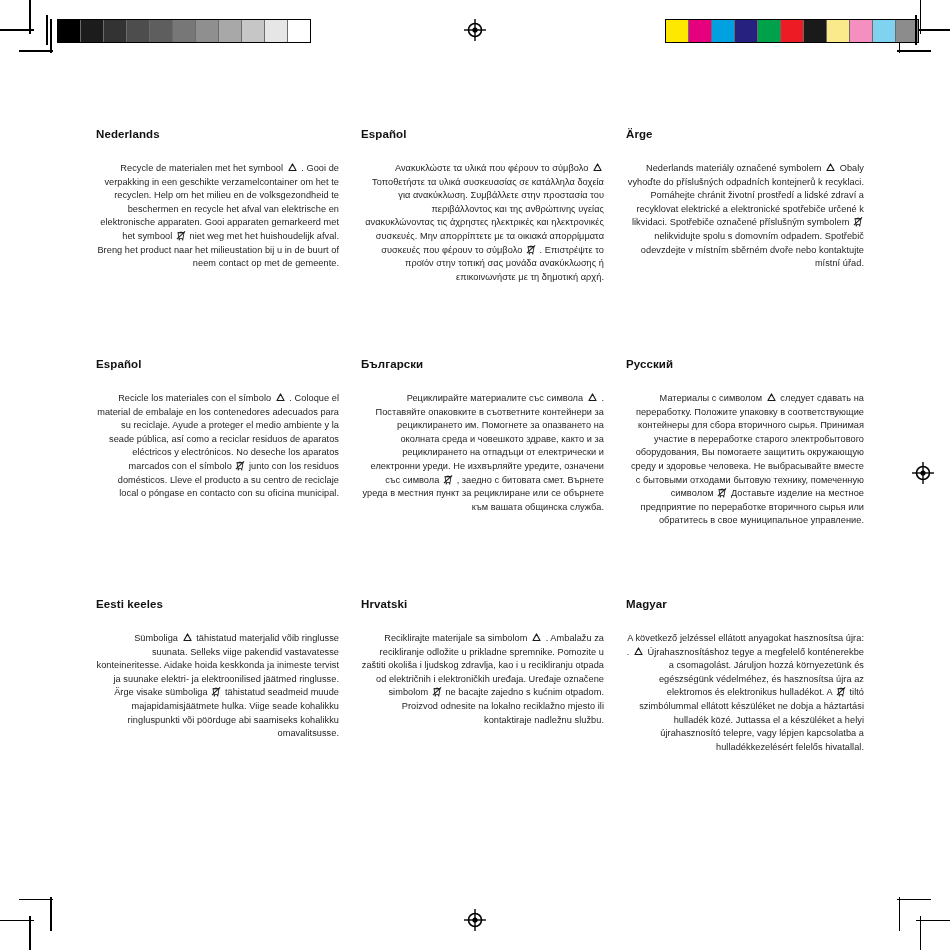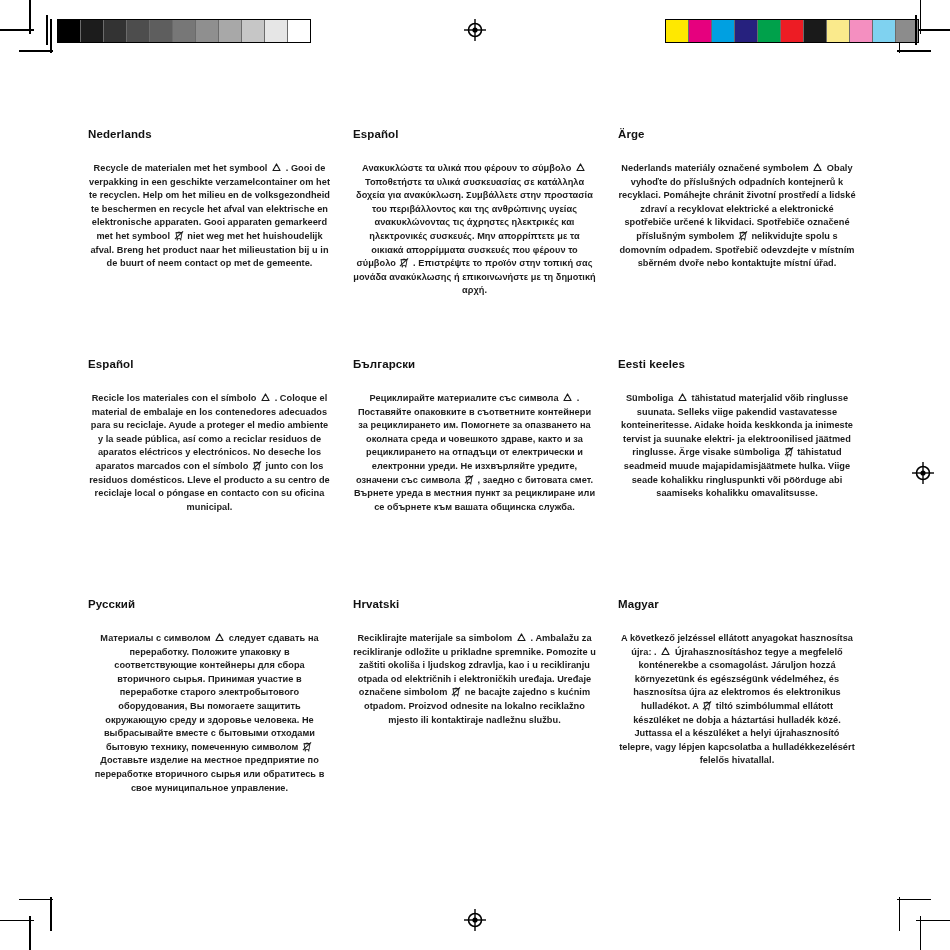--- a/index.html
+++ b/index.html
@@ -51,21 +51,21 @@
   .strip-tick {
     position: absolute;
     width: 1.5px;
     height: 30px;
     background: #000;
   }
 
   
   .content {
     position: absolute;
-    left: 88px;
+    left: 96px;
     top: 128px;
     width: 790px;
     display: grid;
     grid-template-columns: 265px 265px 260px;
     grid-template-rows: 230px 240px auto;
     column-gap: 0px;
   }
 
   .lang-block {
     padding-right: 22px;
@@ -78,22 +78,21 @@
     margin: 0 0 22px 0;
     color: #111;
   }
 
   .lang-body {
     font-size: 9.2px;
     line-height: 13.6px;
     margin: 0;
     color: #1d1d1d;
     letter-spacing: 0.05px;
-    text-align: center;
-    font-weight: bold;
+    text-align: right;
   }
 
   
   .sym {
     display: inline-block;
     vertical-align: -2px;
     margin: 0 1px;
   }
   .sym svg { display: block; }
 </style>
@@ -245,50 +244,50 @@
 <svg viewBox="0 0 14 15" width="10" height="11">
 <path d="M3 3.6 h8 l-1 8.2 h-6 z" fill="none" stroke="#1a1a1a" stroke-width="1.2"></path>
 <path d="M2.2 3.6 h9.6" stroke="#1a1a1a" stroke-width="1.3"></path>
 <path d="M5.4 2.2 h3.2 v1.4 h-3.2 z" fill="#1a1a1a"></path>
 <circle cx="4.6" cy="13.3" r="1.05" fill="#1a1a1a"></circle>
 <circle cx="9.4" cy="13.3" r="1.05" fill="#1a1a1a"></circle>
 <path d="M1.3 12.6 L12.7 1.6" stroke="#1a1a1a" stroke-width="1.5"></path>
 </svg></span> <span>, заедно с битовата смет. Върнете уреда в местния пункт за рециклиране или се обърнете към вашата общинска служба.</span></p>
     </div>
     <div class="lang-block">
+      <h2 class="lang-title">Русский</h2>
+      <p class="lang-body"><span>Материалы с символом</span> <span class="sym">
+<svg viewBox="0 0 14 13" width="11" height="10">
+<path d="M7 1.2 L11.6 9.8 L2.4 9.8 Z" fill="none" stroke="#1a1a1a" stroke-width="1.5" stroke-linejoin="round"></path>
+</svg></span> <span>следует сдавать на переработку. Положите упаковку в соответствующие контейнеры для сбора вторичного сырья. Принимая участие в переработке старого электробытового оборудования, Вы помогаете защитить окружающую среду и здоровье человека. Не выбрасывайте вместе с бытовыми отходами бытовую технику, помеченную символом</span> <span class="sym">
+<svg viewBox="0 0 14 15" width="10" height="11">
+<path d="M3 3.6 h8 l-1 8.2 h-6 z" fill="none" stroke="#1a1a1a" stroke-width="1.2"></path>
+<path d="M2.2 3.6 h9.6" stroke="#1a1a1a" stroke-width="1.3"></path>
+<path d="M5.4 2.2 h3.2 v1.4 h-3.2 z" fill="#1a1a1a"></path>
+<circle cx="4.6" cy="13.3" r="1.05" fill="#1a1a1a"></circle>
+<circle cx="9.4" cy="13.3" r="1.05" fill="#1a1a1a"></circle>
+<path d="M1.3 12.6 L12.7 1.6" stroke="#1a1a1a" stroke-width="1.5"></path>
+</svg></span> <span>Доставьте изделие на местное предприятие по переработке вторичного сырья или обратитесь в свое муниципальное управление.</span></p>
+    </div>
+    <div class="lang-block">
       <h2 class="lang-title">Eesti keeles</h2>
       <p class="lang-body"><span>Sümboliga</span> <span class="sym">
 <svg viewBox="0 0 14 13" width="11" height="10">
 <path d="M7 1.2 L11.6 9.8 L2.4 9.8 Z" fill="none" stroke="#1a1a1a" stroke-width="1.5" stroke-linejoin="round"></path>
 </svg></span> <span>tähistatud materjalid võib ringlusse suunata. Selleks viige pakendid vastavatesse konteineritesse. Aidake hoida keskkonda ja inimeste tervist ja suunake elektri- ja elektroonilised jäätmed ringlusse. Ärge visake sümboliga</span> <span class="sym">
 <svg viewBox="0 0 14 15" width="10" height="11">
 <path d="M3 3.6 h8 l-1 8.2 h-6 z" fill="none" stroke="#1a1a1a" stroke-width="1.2"></path>
 <path d="M2.2 3.6 h9.6" stroke="#1a1a1a" stroke-width="1.3"></path>
 <path d="M5.4 2.2 h3.2 v1.4 h-3.2 z" fill="#1a1a1a"></path>
 <circle cx="4.6" cy="13.3" r="1.05" fill="#1a1a1a"></circle>
 <circle cx="9.4" cy="13.3" r="1.05" fill="#1a1a1a"></circle>
 <path d="M1.3 12.6 L12.7 1.6" stroke="#1a1a1a" stroke-width="1.5"></path>
 </svg></span> <span>tähistatud seadmeid muude majapidamisjäätmete hulka. Viige seade kohalikku ringluspunkti või pöörduge abi saamiseks kohalikku omavalitsusse.</span></p>
     </div>
     <div class="lang-block">
-      <h2 class="lang-title">Русский</h2>
-      <p class="lang-body"><span>Материалы с символом</span> <span class="sym">
-<svg viewBox="0 0 14 13" width="11" height="10">
-<path d="M7 1.2 L11.6 9.8 L2.4 9.8 Z" fill="none" stroke="#1a1a1a" stroke-width="1.5" stroke-linejoin="round"></path>
-</svg></span> <span>следует сдавать на переработку. Положите упаковку в соответствующие контейнеры для сбора вторичного сырья. Принимая участие в переработке старого электробытового оборудования, Вы помогаете защитить окружающую среду и здоровье человека. Не выбрасывайте вместе с бытовыми отходами бытовую технику, помеченную символом</span> <span class="sym">
-<svg viewBox="0 0 14 15" width="10" height="11">
-<path d="M3 3.6 h8 l-1 8.2 h-6 z" fill="none" stroke="#1a1a1a" stroke-width="1.2"></path>
-<path d="M2.2 3.6 h9.6" stroke="#1a1a1a" stroke-width="1.3"></path>
-<path d="M5.4 2.2 h3.2 v1.4 h-3.2 z" fill="#1a1a1a"></path>
-<circle cx="4.6" cy="13.3" r="1.05" fill="#1a1a1a"></circle>
-<circle cx="9.4" cy="13.3" r="1.05" fill="#1a1a1a"></circle>
-<path d="M1.3 12.6 L12.7 1.6" stroke="#1a1a1a" stroke-width="1.5"></path>
-</svg></span> <span>Доставьте изделие на местное предприятие по переработке вторичного сырья или обратитесь в свое муниципальное управление.</span></p>
-    </div>
-    <div class="lang-block">
       <h2 class="lang-title">Hrvatski</h2>
       <p class="lang-body"><span>Reciklirajte materijale sa simbolom</span> <span class="sym">
 <svg viewBox="0 0 14 13" width="11" height="10">
 <path d="M7 1.2 L11.6 9.8 L2.4 9.8 Z" fill="none" stroke="#1a1a1a" stroke-width="1.5" stroke-linejoin="round"></path>
 </svg></span> <span>. Ambalažu za recikliranje odložite u prikladne spremnike. Pomozite u zaštiti okoliša i ljudskog zdravlja, kao i u recikliranju otpada od električnih i elektroničkih uređaja. Uređaje označene simbolom</span> <span class="sym">
 <svg viewBox="0 0 14 15" width="10" height="11">
 <path d="M3 3.6 h8 l-1 8.2 h-6 z" fill="none" stroke="#1a1a1a" stroke-width="1.2"></path>
 <path d="M2.2 3.6 h9.6" stroke="#1a1a1a" stroke-width="1.3"></path>
 <path d="M5.4 2.2 h3.2 v1.4 h-3.2 z" fill="#1a1a1a"></path>
 <circle cx="4.6" cy="13.3" r="1.05" fill="#1a1a1a"></circle>

